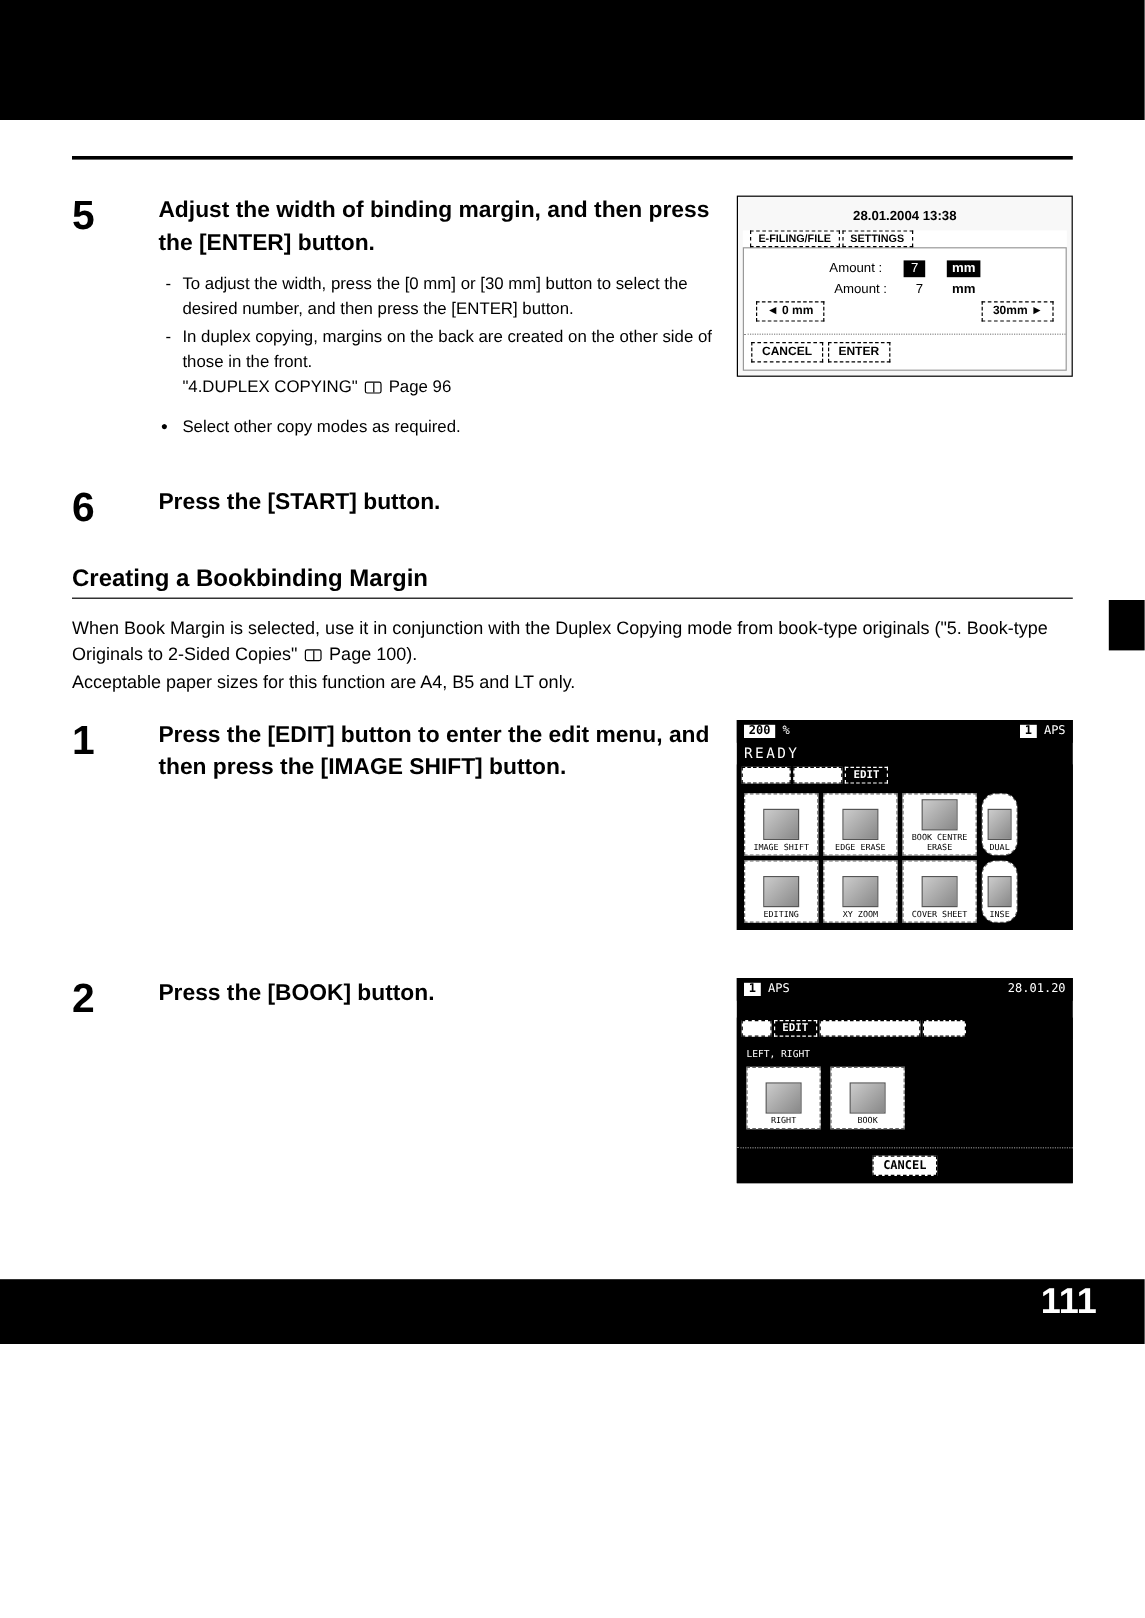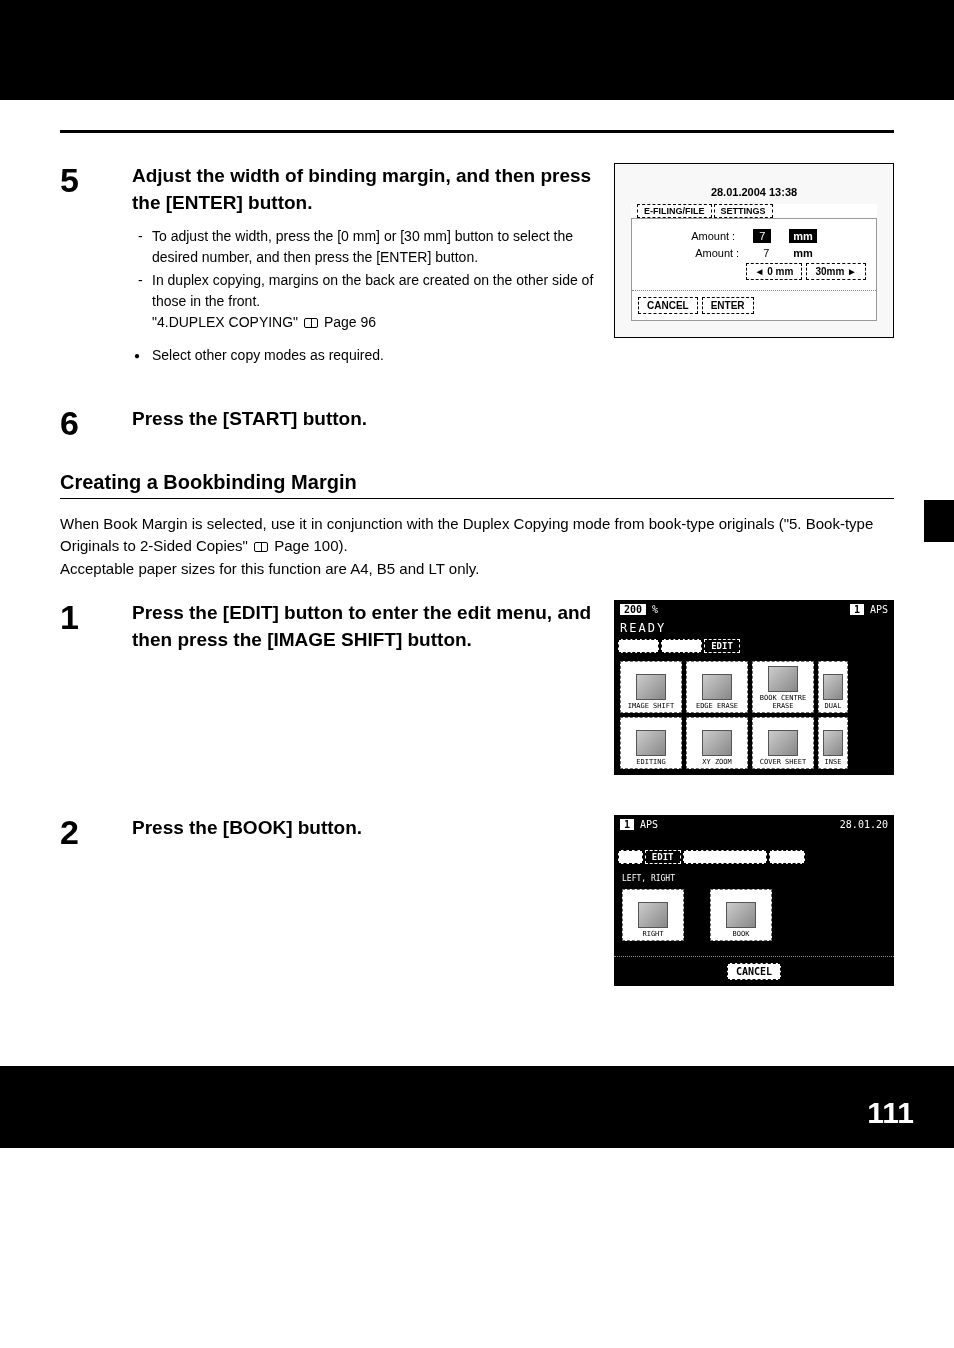--- a/index.html
+++ b/index.html
@@ -170,21 +170,21 @@
       background: #000;
       color: #fff;
       padding: 1px 6px;
     }
     .lcd-amount-row .unit {
       font-weight: bold;
     }
     .lcd-btn-row {
       display: flex;
       gap: 4px;
-      justify-content: flex-end;
+      justify-content: space-between;
       margin-top: 2px;
     }
     .lcd-btn {
       border: 1px dashed #000;
       background: #fff;
       color: #000;
       padding: 2px 8px;
       font-size: 10px;
       font-weight: bold;
     }
@@ -245,59 +245,60 @@
     }
     .lcd-icon-btn .icon-placeholder {
       width: 30px;
       height: 26px;
       background: linear-gradient(135deg, #ccc 0%, #888 100%);
       margin-bottom: 2px;
       border: 1px solid #555;
     }
     .lcd-icon-btn.narrow {
       width: 30px;
+      border-radius: 12px;
     }
     .lcd-2 .lcd-body-area {
       background: #000;
       padding: 8px;
       min-height: 90px;
     }
     .lcd-2 .small-text {
       color: #fff;
       font-size: 8px;
       margin-bottom: 6px;
     }
     .lcd-2 .icon-row {
       display: flex;
-      gap: 26px;
+      gap: 8px;
     }
     .footer-bar {
       background: #000;
       color: #fff;
       display: flex;
       justify-content: flex-end;
       align-items: flex-end;
       padding: 16px 40px 18px 40px;
       margin-top: 80px;
-      height: 82px;
+      height: 54px;
     }
     .page-num {
       font-size: 30px;
       font-weight: bold;
     }
     .side-tab {
       position: absolute;
       right: 0;
       top: 500px;
       width: 30px;
       height: 42px;
       background: #000;
     }
     .screen1-wrap {
-      padding: 16px;
+      padding: 4px;
       background: #f8f8f8;
       border: 1px solid #000;
     }
     .screen1-inner {
       background: #fff;
       border: 1px solid #999;
     }
   </style>
 </head>
 <body>

